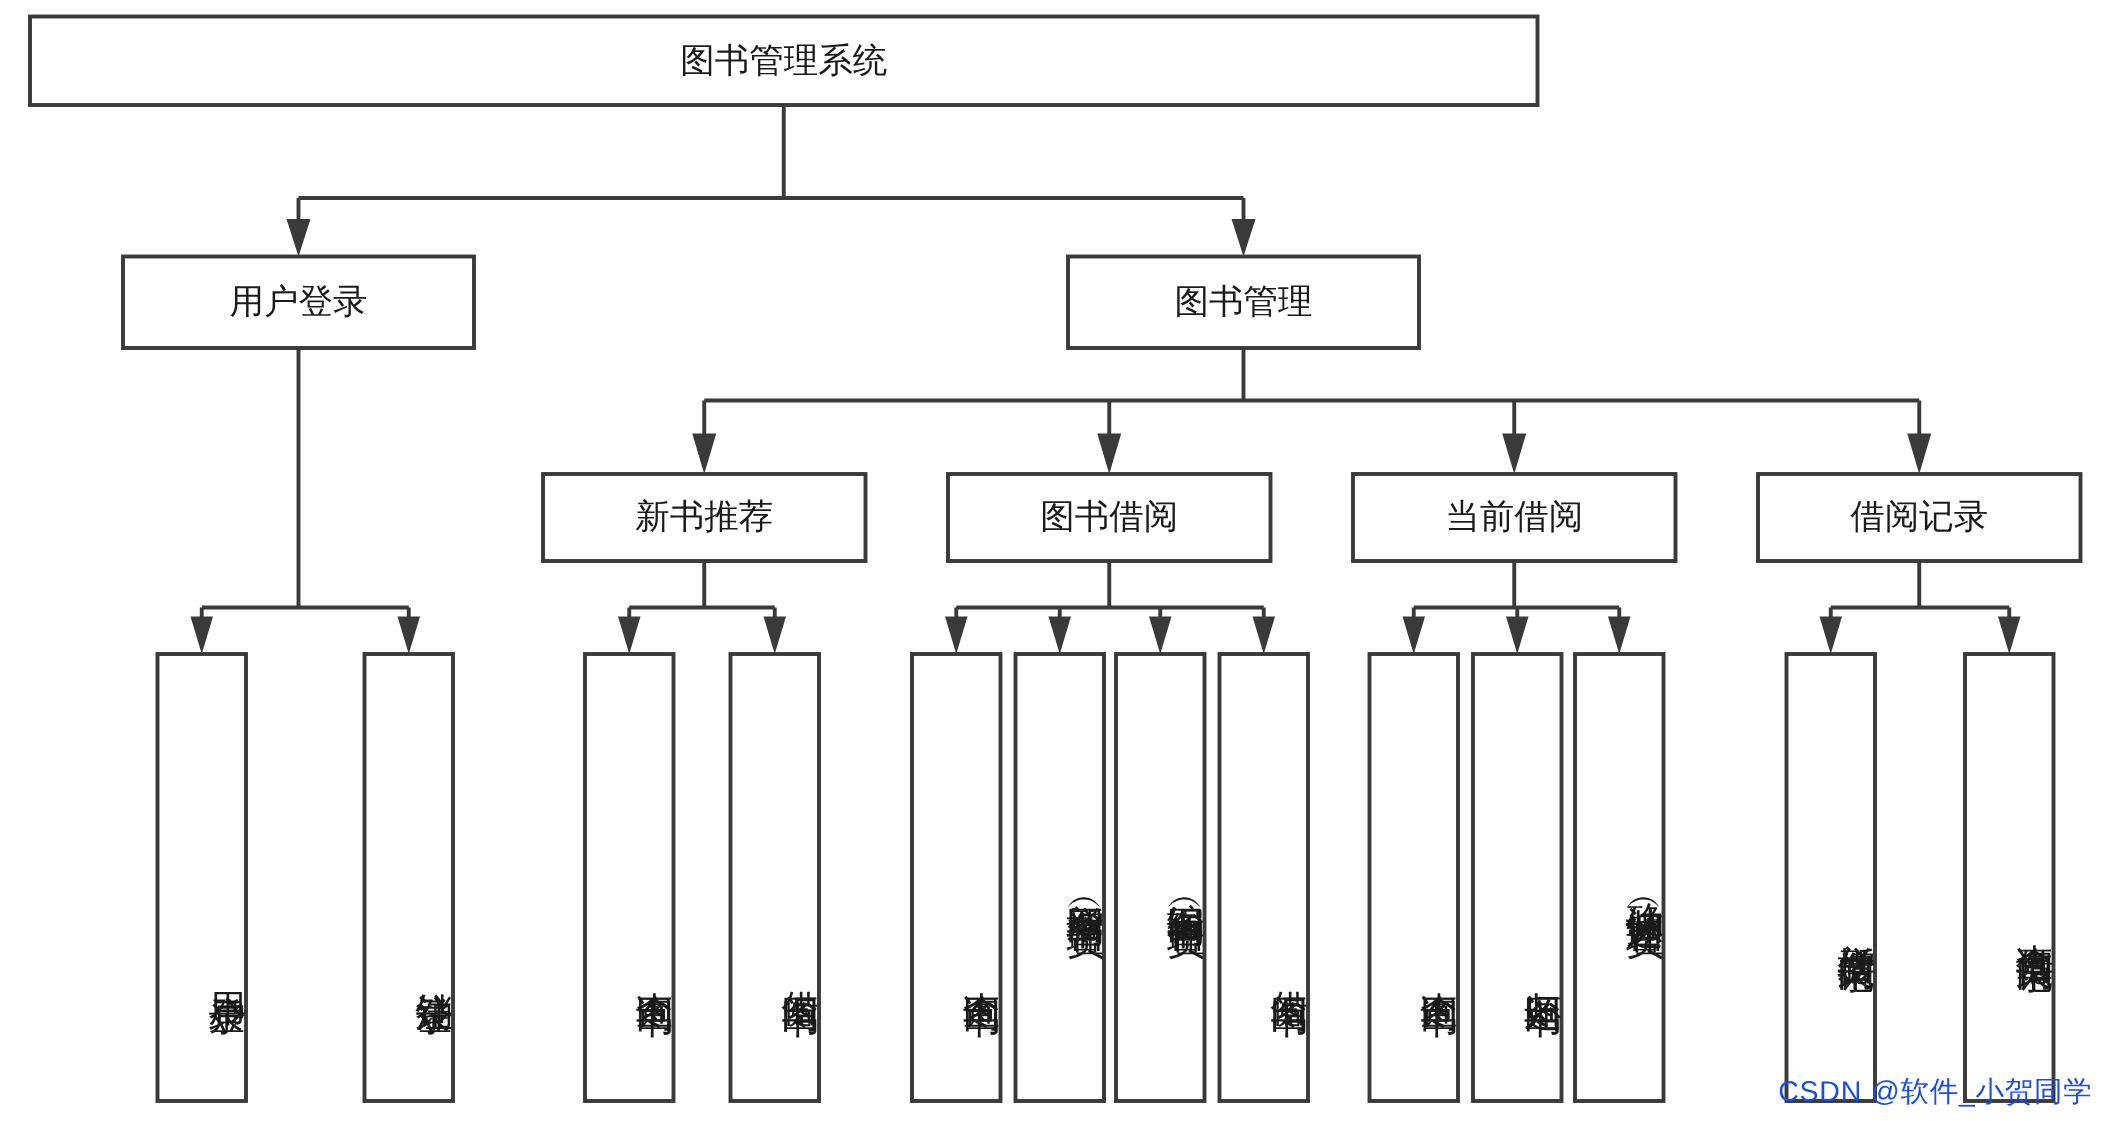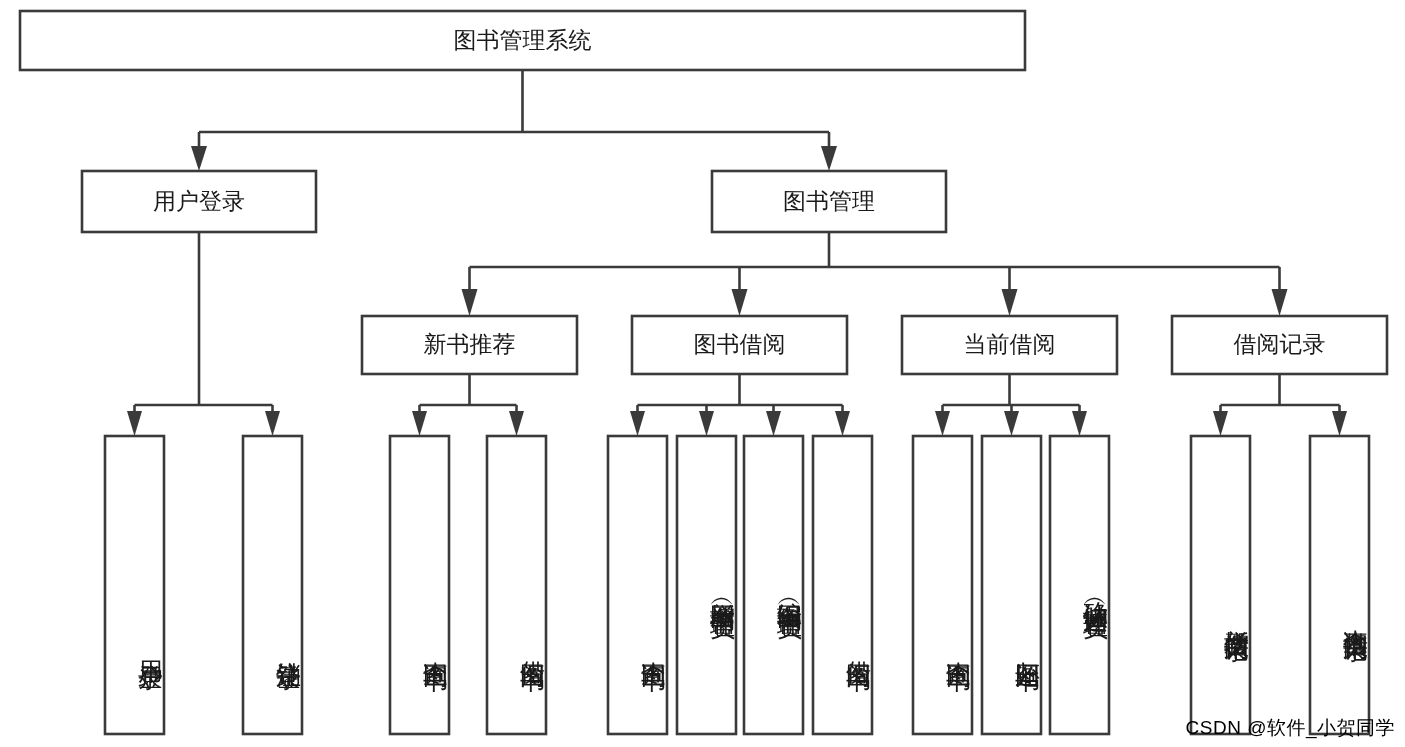--- a/index.html
+++ b/index.html
@@ -62,21 +62,21 @@
     justify-content: center;
     white-space: nowrap;
     pointer-events: none;
   }
   .watermark {
     position: absolute;
     right: 10px;
     bottom: 6px;
     font-family: "Liberation Sans", "DejaVu Sans", sans-serif;
     font-size: 19px;
-    color: #000000;
+    color: #1d4ed8;
     letter-spacing: 0.5px;
     user-select: none;
   }
 </style>
 </head>
 <body>
 
 <div id="diagram-root">
 
   <svg class="diagram-canvas" viewBox="0 0 1405 747">

